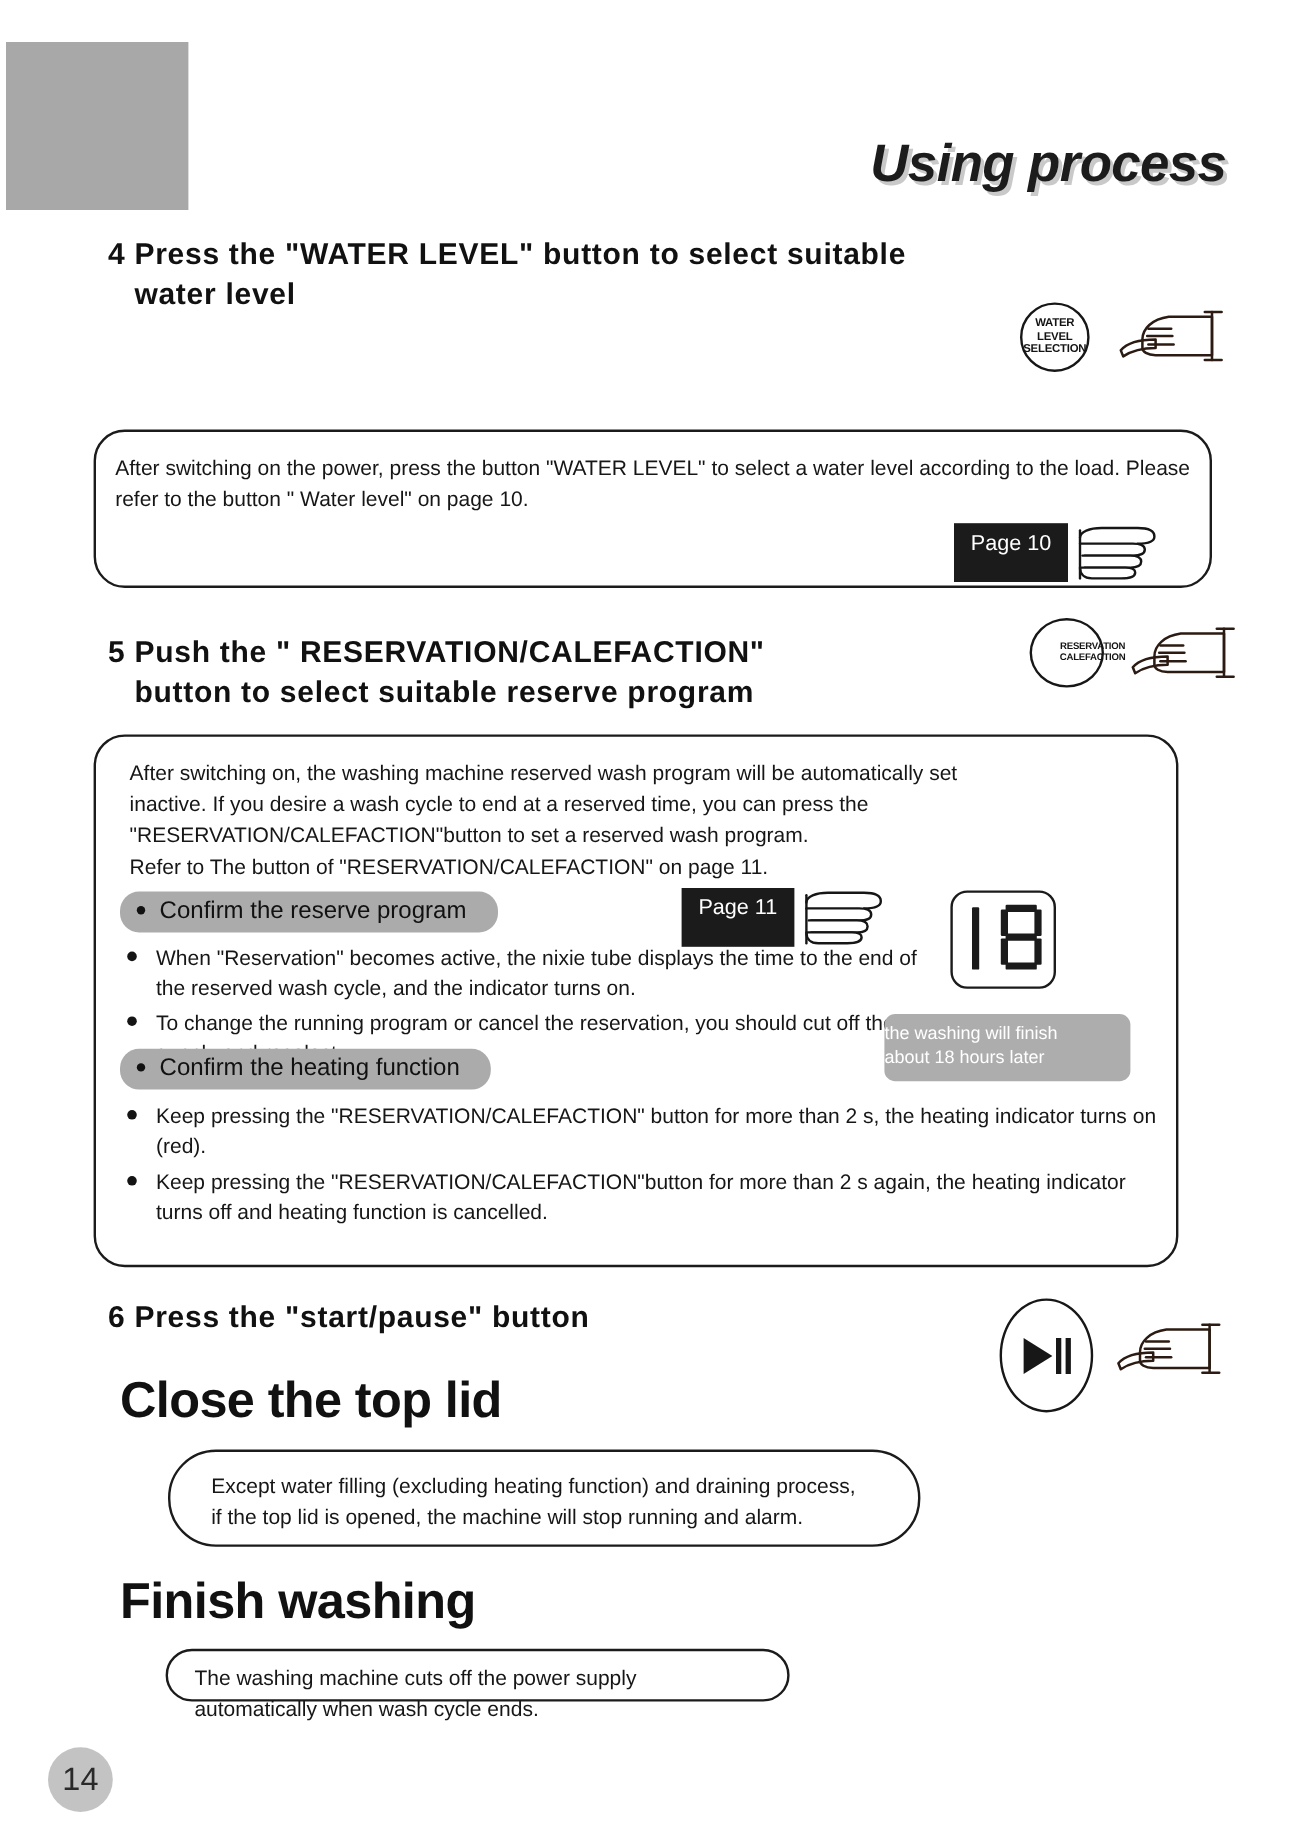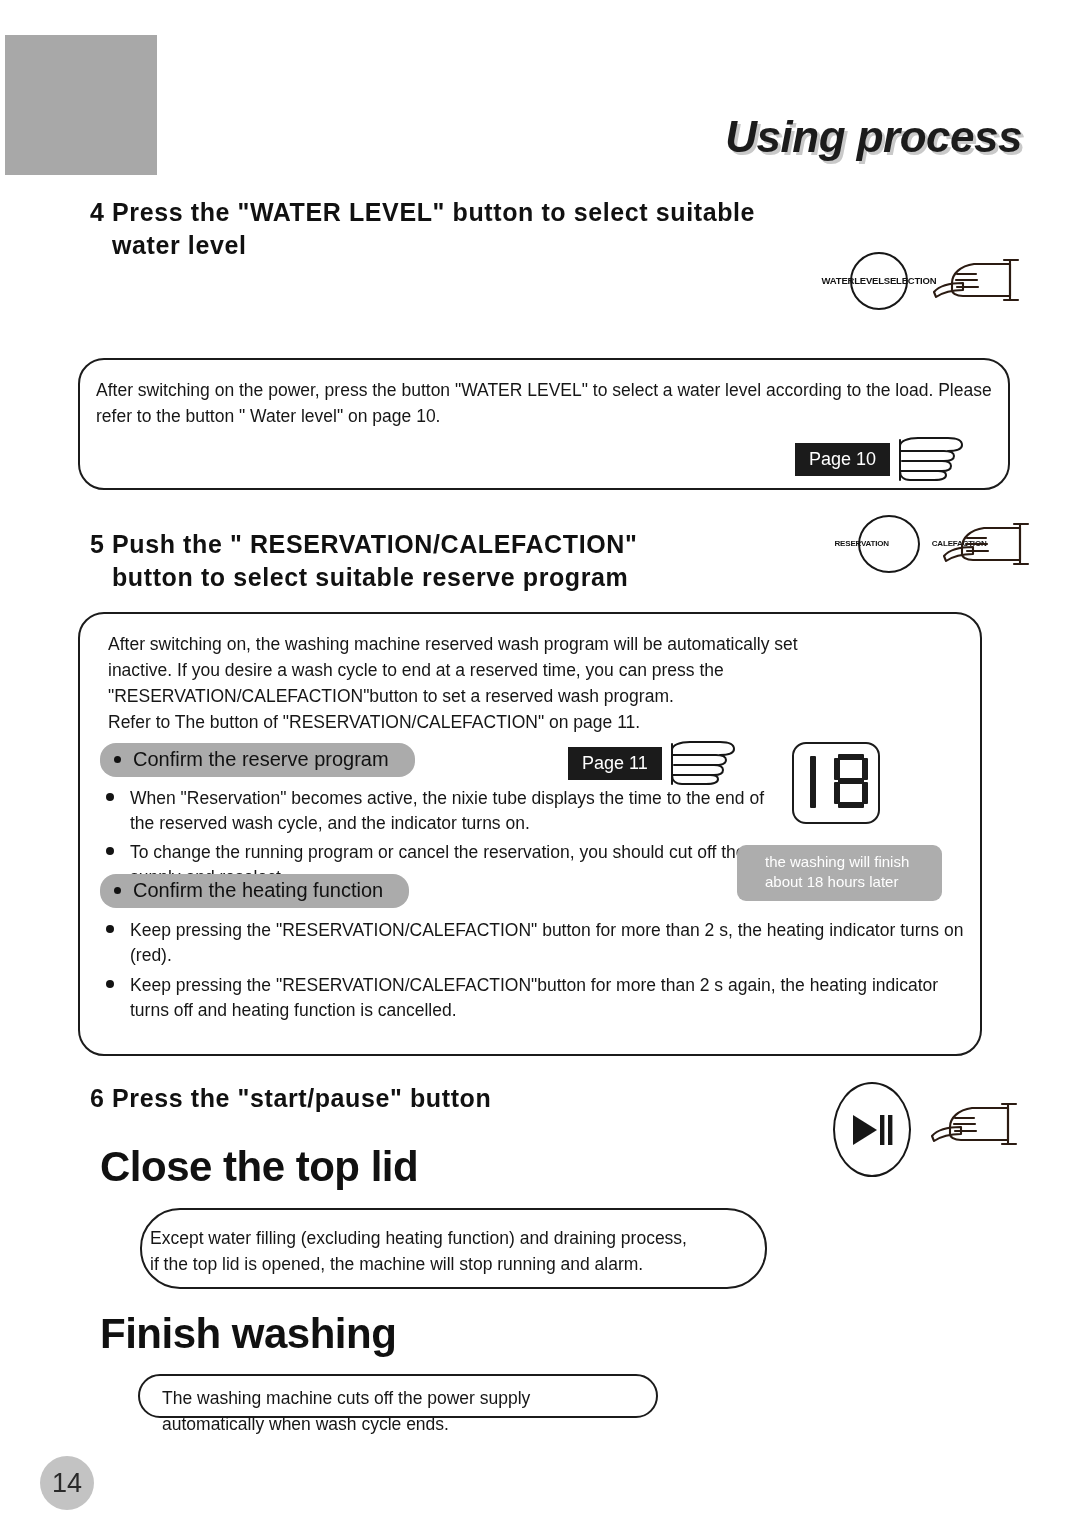--- a/index.html
+++ b/index.html
@@ -109,31 +109,31 @@
     border-radius: 50%;
     background: #141414;
   }
 
   
   .page-ref { display: flex; align-items: center; }
   .page-ref .tag {
     background: #1b1b1b;
     color: #ffffff;
     font-size: 18px;
-    padding: 7px 14px 8px 14px;
+    padding: 7px 14px 24px 14px;
     line-height: 1;
     white-space: nowrap;
   }
 
   
   .ctrl-circle {
     border: 2.2px solid #171717;
     border-radius: 50%;
     display: flex;
-    flex-direction: row;
+    flex-direction: column;
     align-items: center;
     justify-content: center;
     background: #fff;
     box-sizing: border-box;
   }
   .ctrl-circle .cl {
     font-size: 9.5px;
     font-weight: bold;
     line-height: 1.12;
     letter-spacing: -0.2px;
@@ -151,21 +151,21 @@
     box-sizing: border-box;
   }
 
   
   #tooltip {
     background: #adadad;
     border-radius: 9px;
     color: #ffffff;
     font-size: 15px;
     line-height: 1.35;
-    padding: 7px 12px 8px 28px;
+    padding: 7px 12px 8px 0;
     box-sizing: border-box;
   }
   #tooltip p { margin: 0; }
 
   
   #page-number {
     left: 40px; bottom: 22px;
     width: 54px; height: 54px;
     border-radius: 50%;
     background: #c3c3c3;
@@ -353,21 +353,21 @@
       <path d="M80 8 L80 48"></path>
       <path d="M74 8 L88 8"></path>
       <path d="M74 48 L88 48"></path>
     </g>
   </svg>
 </div>
 
 <div class="abs headline" style="left:100px; top:1143px;">Close the top lid</div>
 
 <div class="abs info-box pill" style="left:140px; top:1208px; width:627px; height:81px;">
-  <div class="box-text abs" style="left:8px; top:16px; width:590px;">
+  <div class="box-text abs" style="left:34px; top:16px; width:590px;">
     <p>Except water filling (excluding heating function) and draining process,</p>
     <p>if the top lid is opened, the machine will stop running and alarm.</p>
   </div>
 </div>
 
 <div class="abs headline" style="left:100px; top:1310px;">Finish washing</div>
 
 <div class="abs info-box pill" style="left:138px; top:1374px; width:520px; height:44px;">
   <div class="box-text abs" style="left:22px; top:10px; width:490px;">
     <p>The washing machine cuts off the power supply</p>

